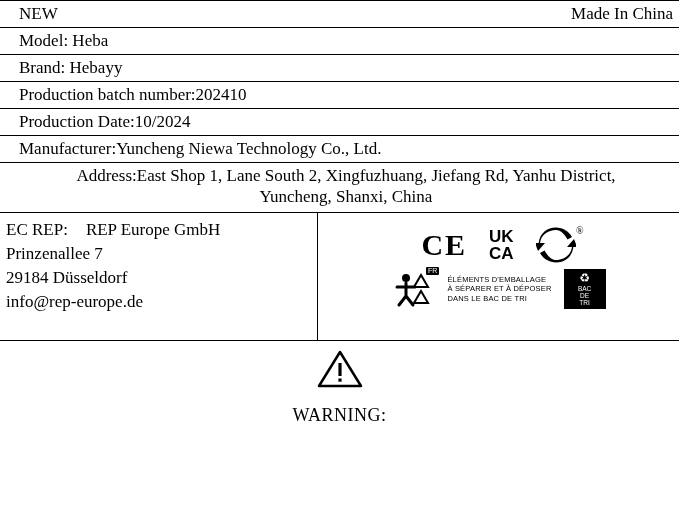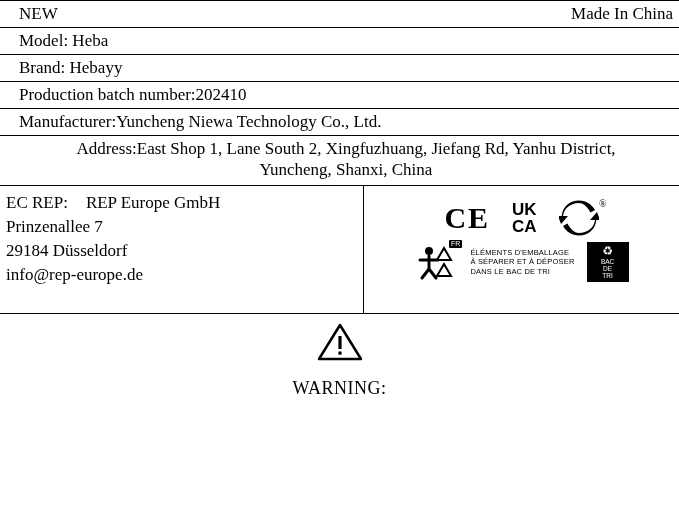--- a/index.html
+++ b/index.html
@@ -45,21 +45,21 @@
   .addr-line { white-space: pre; text-align: center; }
 
   
   .ecrep {
     display: flex;
     border-bottom: 1px solid #000;
     box-sizing: border-box;
     height: 128px;
   }
   .ecrep-left {
-    width: 364px;
+    width: 318px;
     box-sizing: border-box;
     border-right: 1px solid #000;
     padding: 5px 6px 4px 6px;
     font-size: 17px;
     line-height: 24px;
   }
   .ecrep-title-line {
     display: flex;
   }
   .ecrep-title {
@@ -194,20 +194,21 @@
 <div class="label">
 
   <div class="row row-head topline">
     <span class="left">NEW</span>
     <span class="right">Made In China</span>
   </div>
 
   <div class="row">Model: Heba</div>
   <div class="row">Brand:  Hebayy</div>
   <div class="row">Production batch number:202410</div>
+  <div class="row">Production Date:10/2024</div>
   <div class="row">Manufacturer:Yuncheng Niewa Technology Co., Ltd.</div>
 
   <div class="row addr-row">
     <div class="addr-line">Address:East Shop 1, Lane South 2, Xingfuzhuang, Jiefang Rd, Yanhu District,</div>
     <div class="addr-line">Yuncheng, Shanxi, China</div>
   </div>
 
   <div class="ecrep">
     <div class="ecrep-left">
       <div class="ecrep-title-line">

